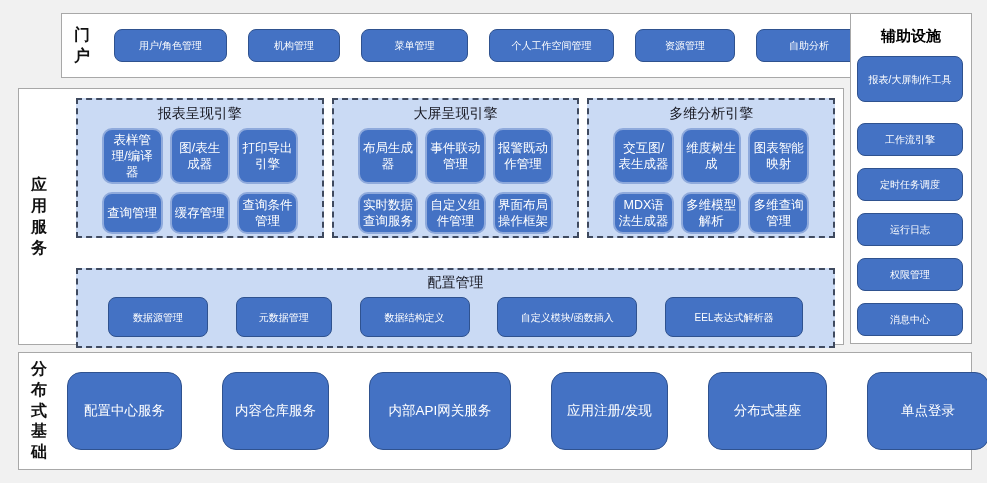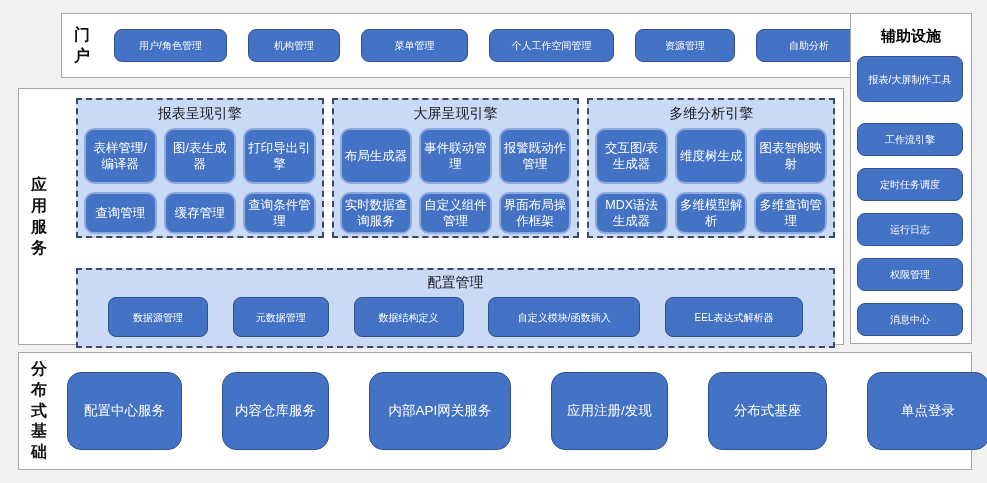--- a/index.html
+++ b/index.html
@@ -48,21 +48,21 @@
   .portal-btn { height:33px; }
   
   #app-box { left:18px; top:88px; width:826px; height:257px; padding:9px 8px 8px 12px; }
   .app-content { flex:1; margin-left:27px; display:flex; flex-direction:column; gap:10px; }
   .engines { display:flex; gap:8px; height:140px; }
   .panel {
     flex:1;
     background:#cadaf4;
     border:2px dashed #3f4a5f;
     box-sizing:border-box;
-    padding:3px 6px 6px;
+    padding:3px 24px 6px;
     display:flex;
     flex-direction:column;
   }
   .panel-title { text-align:center; font-size:14px; color:#15161f; padding:2px 0 5px; flex:0 0 auto; }
   .engine-grid {
     display:grid;
     grid-template-columns:repeat(3,1fr);
     grid-template-rows:56px 42px;
     gap:8px 7px;
     flex:1;
@@ -145,21 +145,21 @@
       </div>
 
     </div>
 
     <div class="panel config-panel">
       <div class="panel-title">配置管理</div>
       <div class="config-btns">
         <div class="btn btn-cfg" style="width:100px">数据源管理</div>
         <div class="btn btn-cfg" style="width:96px">元数据管理</div>
         <div class="btn btn-cfg" style="width:110px">数据结构定义</div>
-        <div class="btn btn-cfg" style="width:152px">自定义模块/函数插入</div>
+        <div class="btn btn-cfg" style="width:140px">自定义模块/函数插入</div>
         <div class="btn btn-cfg" style="width:138px">EEL表达式解析器</div>
       </div>
     </div>
   </div>
 </div>
 
 <div class="box" id="dist-box">
   <div class="vlabel">分布式基础</div>
   <div class="dist-btns">
     <div class="btn btn-lg" style="width:115px">配置中心服务</div>

